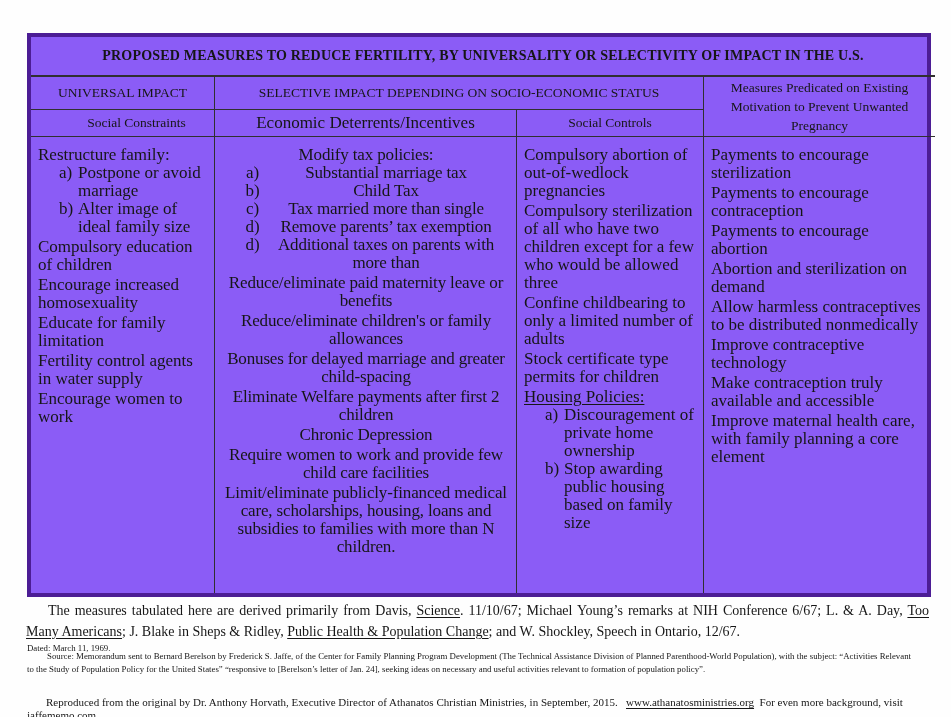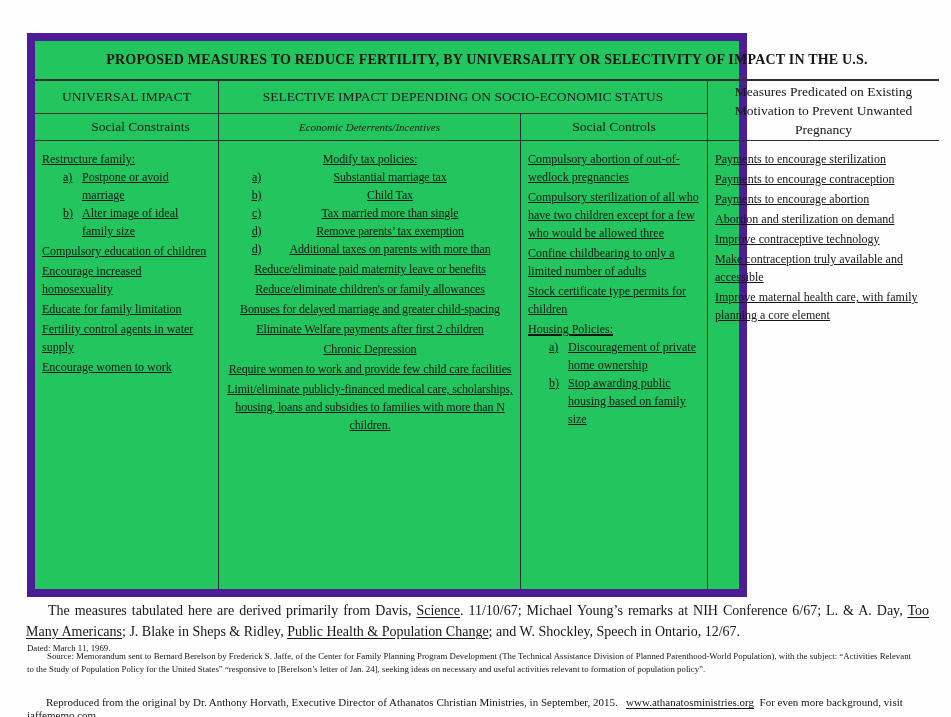--- a/index.html
+++ b/index.html
@@ -5,42 +5,42 @@
   html,body { margin:0; padding:0; }
   body {
     width:951px; height:717px; background:#ffffff;
     font-family:"Liberation Serif", serif; color:#161616;
     -webkit-font-smoothing:antialiased;
   }
   .page { position:relative; width:951px; height:717px; background:#fefefe; overflow:hidden; }
 
   
   .grid {
-    position:absolute; left:27px; top:33px; width:720px; height:564px;
+    position:absolute; left:27px; top:33px; width:904px; height:564px;
     display:grid;
     grid-template-columns:184px 302px 187px 231px;
     grid-template-rows:40px 33px 27px 1fr;
-    border:8px solid #4c1d95;
+    border:4px solid #4c1d95;
     box-sizing:border-box;
-    background:#22c55e;
+    background:#8b5cf6;
   }
   .cell { box-sizing:border-box; border-color:#303030; }
   .hcenter { display:flex; align-items:center; justify-content:center; text-align:center; }
 
   .c-title { grid-area:1/1/2/5; border-bottom:2px solid #303030;
     font-weight:bold; font-size:14px; letter-spacing:.2px; }
   .c-universal { grid-area:2/1/3/2; border-right:1.5px solid #303030; border-bottom:1.5px solid #303030; font-size:13.5px; }
   .c-selective { grid-area:2/2/3/4; border-right:1.5px solid #303030; border-bottom:1.5px solid #303030; font-size:13.5px; }
   .c-motivation { grid-area:2/4/4/5; border-bottom:1.5px solid #303030;
     font-size:13.5px; line-height:19px; padding:0 8px; flex-direction:column; }
   .c-sc  { grid-area:3/1/4/2; border-right:1.5px solid #303030; border-bottom:1.5px solid #303030; font-size:13.5px;padding-left:28px; }
-  .c-econ{ grid-area:3/2/4/3; border-right:1.5px solid #303030; border-bottom:1.5px solid #303030; font-size:11px;font-style:italic; }
+  .c-econ{ grid-area:3/2/4/3; border-right:1.5px solid #303030; border-bottom:1.5px solid #303030; font-size:17px; }
   .c-ctrl{ grid-area:3/3/4/4; border-right:1.5px solid #303030; border-bottom:1.5px solid #303030; font-size:13.5px; }
 
-  .b { font-size:12px; line-height:18px; padding:9px 6px 4px 7px;text-decoration:underline; }
+  .b { font-size:17px; line-height:18px; padding:9px 6px 4px 7px; }
   .b1 { grid-area:4/1/5/2; border-right:1.5px solid #303030; }
   .b2 { grid-area:4/2/5/3; border-right:1.5px solid #303030; letter-spacing:-0.15px;text-align:center; }
   .b3 { grid-area:4/3/5/4; border-right:1.5px solid #303030; }
   .b4 { grid-area:4/4/5/5; }
 
   .item + .item { margin-top:2px; }
   .sub { display:flex; padding-left:21px; }
   .marker { flex:none; width:19px; }
   .subtext { flex:1; }
   .cont { padding-left:50px; }
@@ -136,20 +136,21 @@
             <span class="marker">b)</span>
             <span class="subtext">Stop awarding public housing based on family size</span>
           </div></div>
       </div>
 
     <div class="cell b b4">
         <div class="item"><span>Payments to encourage sterilization</span></div>
         <div class="item"><span>Payments to encourage contraception</span></div>
         <div class="item"><span>Payments to encourage abortion</span></div>
         <div class="item"><span>Abortion and sterilization on demand</span></div>
+        <div class="item"><span>Allow harmless contraceptives to be distributed nonmedically</span></div>
         <div class="item"><span>Improve contraceptive technology</span></div>
         <div class="item"><span>Make contraception truly available and accessible</span></div>
         <div class="item"><span>Improve maternal health care, with family planning a core element</span></div>
       </div>
 
   </div>
 
   <div class="derivation"><span>The measures tabulated here are derived primarily from Davis, </span><span class="u">Science</span><span>. 11/10/67; Michael Young’s remarks at NIH Conference 6/67; L. &amp; A. Day, </span><span class="u">Too Many Americans</span><span>; J. Blake in Sheps &amp; Ridley, </span><span class="u">Public Health &amp; Population Change</span><span>; and W. Shockley, Speech in Ontario, 12/67.</span></div>
 
   <div class="source">Source: Memorandum sent to Bernard Berelson by Frederick S. Jaffe, of the Center for Family Planning Program Development (The Technical Assistance Division of Planned Parenthood-World Population), with the subject: “Activities Relevant to the Study of Population Policy for the United States” “responsive to [Berelson’s letter of Jan. 24], seeking ideas on necessary and useful activities relevant to formation of population policy”.</div>

